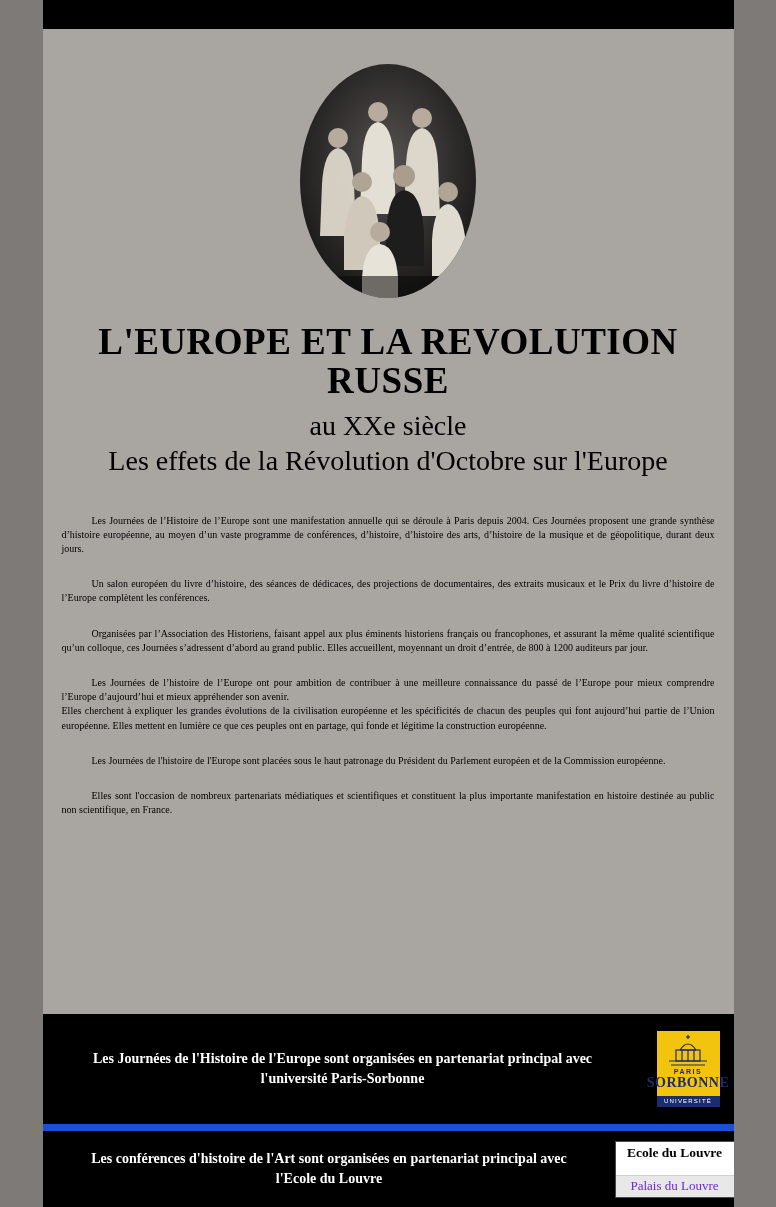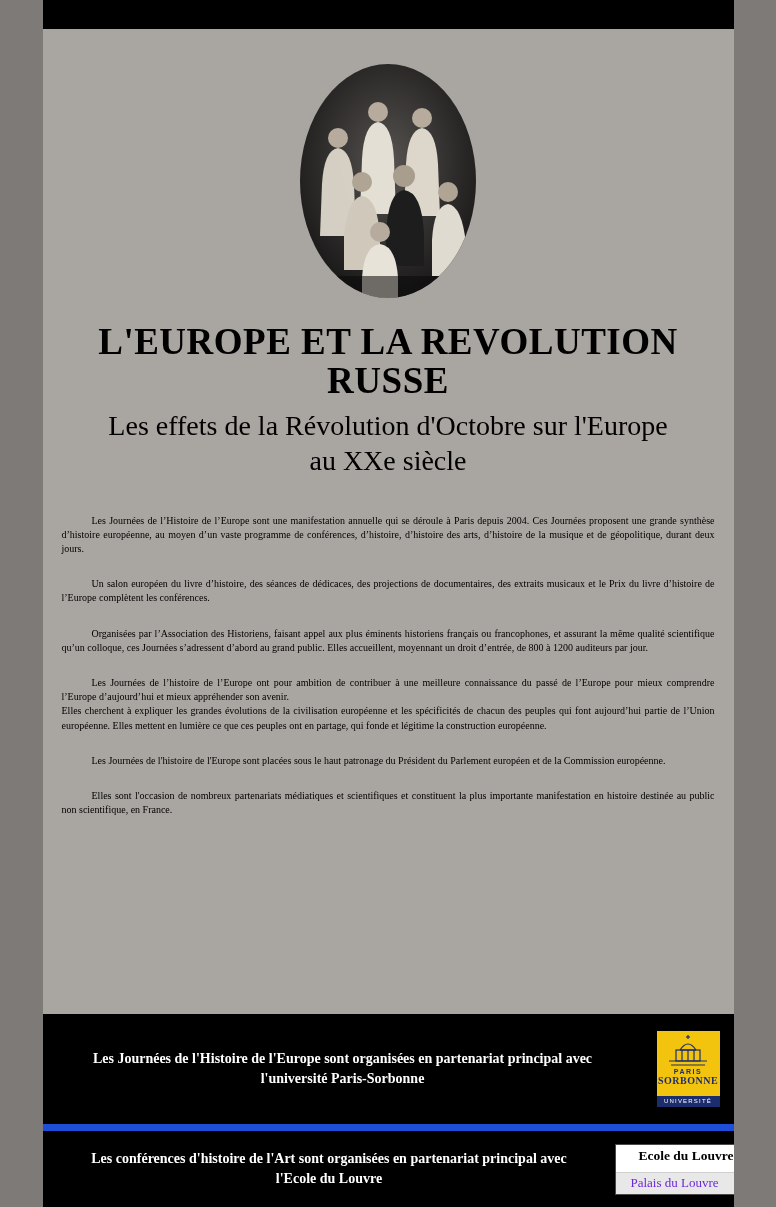--- a/index.html
+++ b/index.html
@@ -67,40 +67,40 @@
     background:#f2c40e;
     display:flex; flex-direction:column; align-items:center;
     color:#1c2d6e;
   }
   .sorbonne .emblem { margin-top:3px; line-height:0; }
   .sorbonne .paris {
     font-size:7px; font-weight:bold; letter-spacing:1.5px;
     font-family:"Liberation Sans", sans-serif;
   }
   .sorbonne .sorb {
-    font-size:10px; font-weight:bold; letter-spacing:0.5px;
+    font-size:14px; font-weight:bold; letter-spacing:0.5px;
     font-family:"Liberation Serif", serif;
   }
   .sorbonne .band {
     margin-top:auto;
     width:100%;
     background:#1c2d6e; color:#fff;
     text-align:center;
     font-size:6px; letter-spacing:1.2px;
     padding:2px 0 3px 0;
     font-family:"Liberation Sans", sans-serif;
   }
 
   
   .louvre { width:118px; box-shadow:0 0 0 1px #4a4a4a; }
   .louvre .top {
     background:#ffffff; color:#000;
-    text-align:right;
+    text-align:center;
     font-size:13.5px; font-weight:bold;
-    padding:3px 0 8px 0;
+    padding:3px 0 14px 0;
     font-family:"Liberation Serif", serif;
   }
   .louvre .bottom {
     background:#e8e8e8; color:#6d28d9;
     text-align:center;
     font-size:13px;
     padding:2px 0 3px 0;
     border-top:1px solid #cfcfcf;
     font-family:"Liberation Serif", serif;
   }
@@ -146,22 +146,22 @@
         <circle cx="80" cy="168" r="10" fill="#b6ab9d"></circle>
         <path d="M62 214 Q64 182 80 180 Q96 182 98 214 L98 234 L62 234 Z" fill="#e8e3d8"></path>
         <rect x="0" y="212" width="176" height="26" fill="#0a0a0a" opacity="0.55"></rect>
       </g>
     </svg>
   </div>
 
   <h1 class="title">L'EUROPE ET LA REVOLUTION RUSSE</h1>
 
   <div class="subtitle">
+    <div>au XXe siècle</div>
     <div>Les effets de la Révolution d'Octobre sur l'Europe</div>
-    <div>au XXe siècle</div>
   </div>
 
   <div class="body-text">
     <p class="para indent">Les Journées de l’Histoire de l’Europe sont une manifestation annuelle qui se déroule à Paris depuis 2004. Ces Journées proposent une grande synthèse d’histoire européenne, au moyen d’un vaste programme de conférences, d’histoire, d’histoire des arts, d’histoire de la musique et de géopolitique, durant deux jours.</p>
     <p class="para indent">Un salon européen du livre d’histoire, des séances de dédicaces, des projections de documentaires, des extraits musicaux et le Prix du livre d’histoire de l’Europe complètent les conférences.</p>
     <p class="para indent">Organisées par l’Association des Historiens, faisant appel aux plus éminents historiens français ou francophones, et assurant la même qualité scientifique qu’un colloque, ces Journées s’adressent d’abord au grand public. Elles accueillent, moyennant un droit d’entrée, de 800 à 1200 auditeurs par jour.</p>
     <p class="para indent tight">Les Journées de l’histoire de l’Europe ont pour ambition de contribuer à une meilleure connaissance du passé de l’Europe pour mieux comprendre l’Europe d’aujourd’hui et mieux appréhender son avenir.</p>
     <p class="para">Elles cherchent à expliquer les grandes évolutions de la civilisation européenne et les spécificités de chacun des peuples qui font aujourd’hui partie de l’Union européenne.  Elles mettent en lumière ce que ces peuples ont en partage, qui fonde et légitime la construction européenne.</p>
     <p class="para indent">Les Journées de l'histoire de l'Europe sont placées sous le haut patronage du Président du Parlement européen et de la Commission européenne.</p>
     <p class="para indent">Elles sont l'occasion de nombreux partenariats médiatiques et scientifiques et constituent la plus importante manifestation en histoire destinée au public non scientifique, en France.</p>

